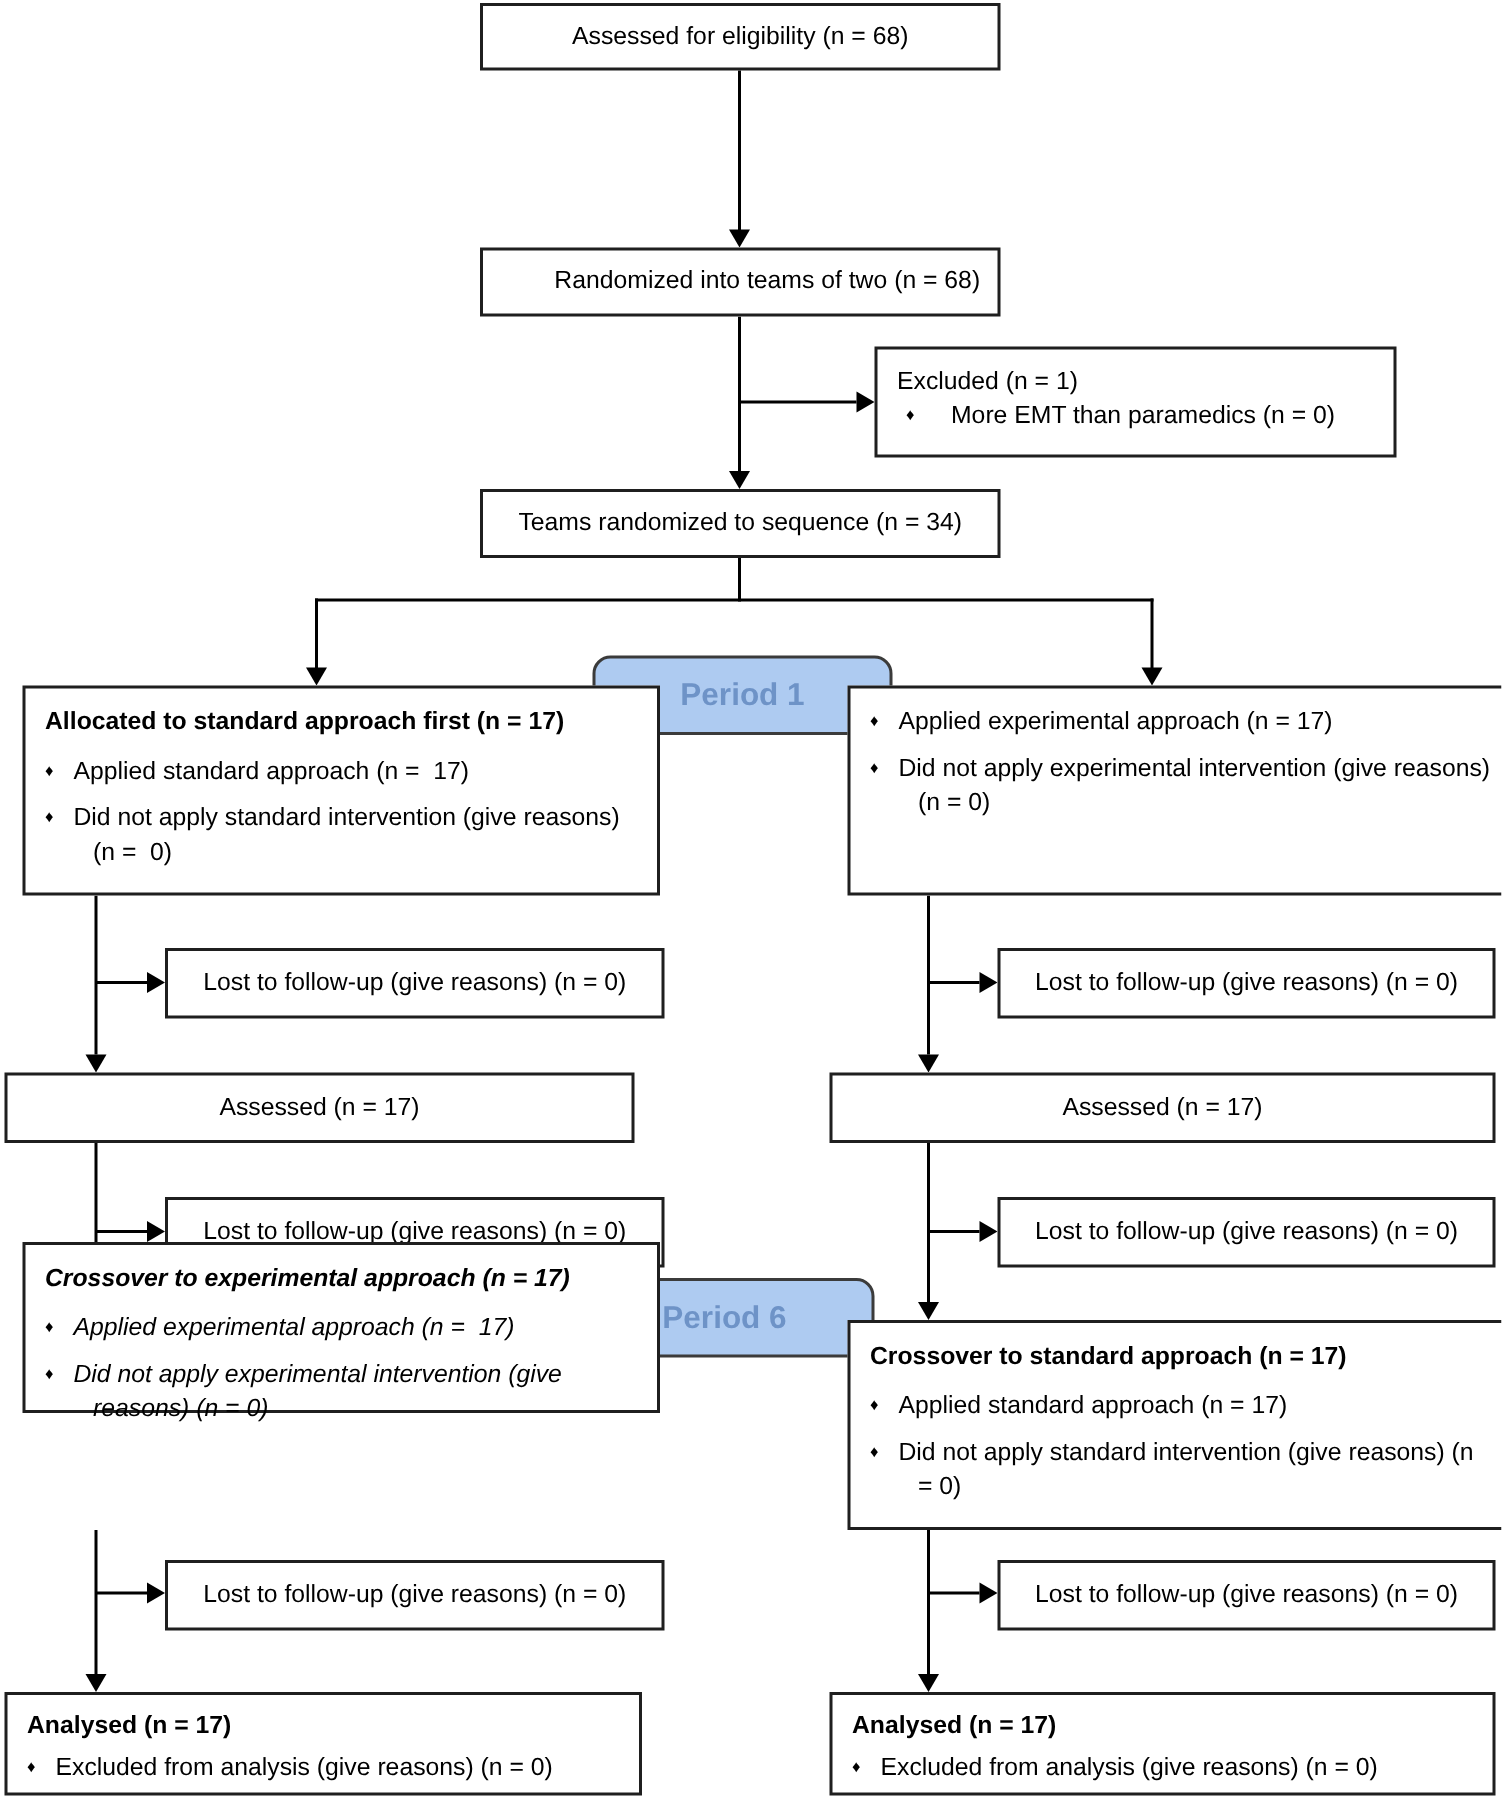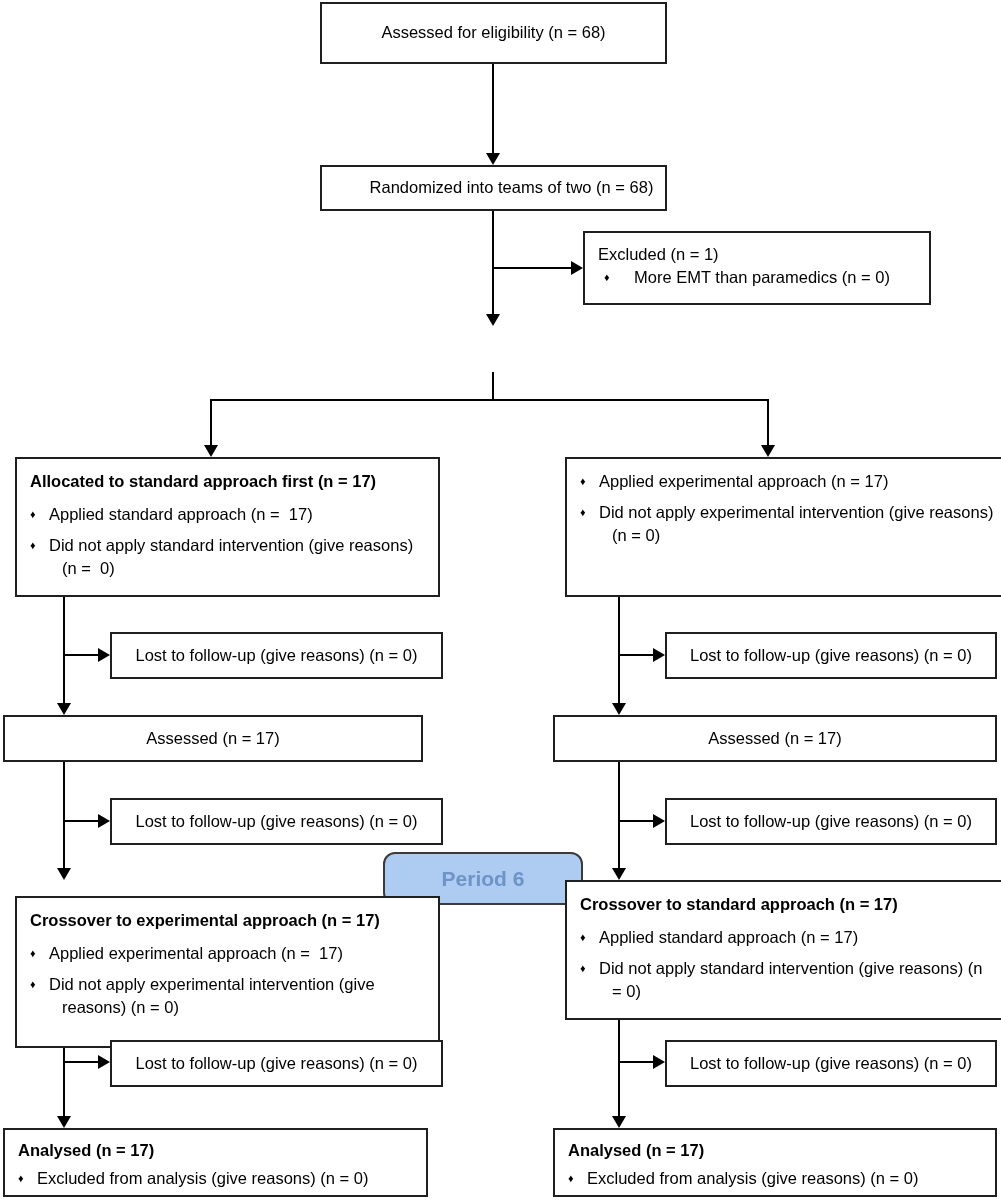--- a/index.html
+++ b/index.html
@@ -110,40 +110,46 @@
   <div class="vline" style="left:618px; top:762px; height:106px;"></div>
   <div class="arr-d" style="left:612px; top:868px;"></div>
   <div class="hline" style="left:619px; top:820px; width:34px;"></div>
   <div class="arr-r" style="left:653px; top:814px;"></div>
 
   <div class="vline" style="left:618px; top:1020px; height:96px;"></div>
   <div class="arr-d" style="left:612px; top:1116px;"></div>
   <div class="hline" style="left:619px; top:1061px; width:34px;"></div>
   <div class="arr-r" style="left:653px; top:1055px;"></div>
 
+  <div class="badge" style="left:395px; top:437px; width:200px; height:53px;">
+    <span>Period 1</span>
+  </div>
   <div class="badge" style="left:383px; top:852px; width:200px; height:53px;">
     <span>Period 6</span>
   </div>
 
-  <div class="box center" style="left:320px; top:2px; width:347px; height:62px;">
+  <div class="box center" style="left:320px; top:2px; width:347px; height:45px;">
     <span>Assessed for eligibility (n = 68)</span>
   </div>
 
   <div class="box center" style="left:320px; top:165px; width:347px; height:46px;padding-left:36px;">
     <span>Randomized into teams of two (n = 68)</span>
   </div>
 
   <div class="box" style="left:583px; top:231px; width:348px; height:74px; padding:10px 10px 0 13px;">
     <div>Excluded (n = 1)</div>
     <div class="brow">
       <span class="bchar bchar-wide">♦</span>
       <span class="btext">More EMT than paramedics (n = 0)</span>
     </div>
   </div>
 
+  <div class="box center" style="left:320px; top:326px; width:347px; height:46px;">
+    <span>Teams randomized to sequence (n = 34)</span>
+  </div>
 
   <div class="box detail" style="left:3px; top:457px; width:425px; height:140px;">
     <div class="title">Allocated to standard approach first (n = 17)</div>
     <div class="brow">
       <span class="bchar">♦</span>
       <span class="btext">Applied standard approach (n =&nbsp; 17)</span>
     </div>
     <div class="brow">
       <span class="bchar">♦</span>
       <span class="btext">Did not apply standard intervention (give reasons) (n =&nbsp; 0)</span>
@@ -175,21 +181,21 @@
     <span>Assessed (n = 17)</span>
   </div>
 
   <div class="box center" style="left:110px; top:798px; width:333px; height:47px;">
     <span>Lost to follow-up (give reasons) (n = 0)</span>
   </div>
   <div class="box center" style="left:665px; top:798px; width:332px; height:47px;">
     <span>Lost to follow-up (give reasons) (n = 0)</span>
   </div>
 
-  <div class="box detail" style="left:3px; top:896px; width:425px; height:152px;">
+  <div class="box detail" style="left:3px; top:828px; width:425px; height:114px;font-style:italic;">
     <div class="title">Crossover to experimental approach (n = 17)</div>
     <div class="brow">
       <span class="bchar">♦</span>
       <span class="btext">Applied experimental approach (n =&nbsp; 17)</span>
     </div>
     <div class="brow">
       <span class="bchar">♦</span>
       <span class="btext">Did not apply experimental intervention (give reasons) (n = 0)</span>
     </div>
   </div>

